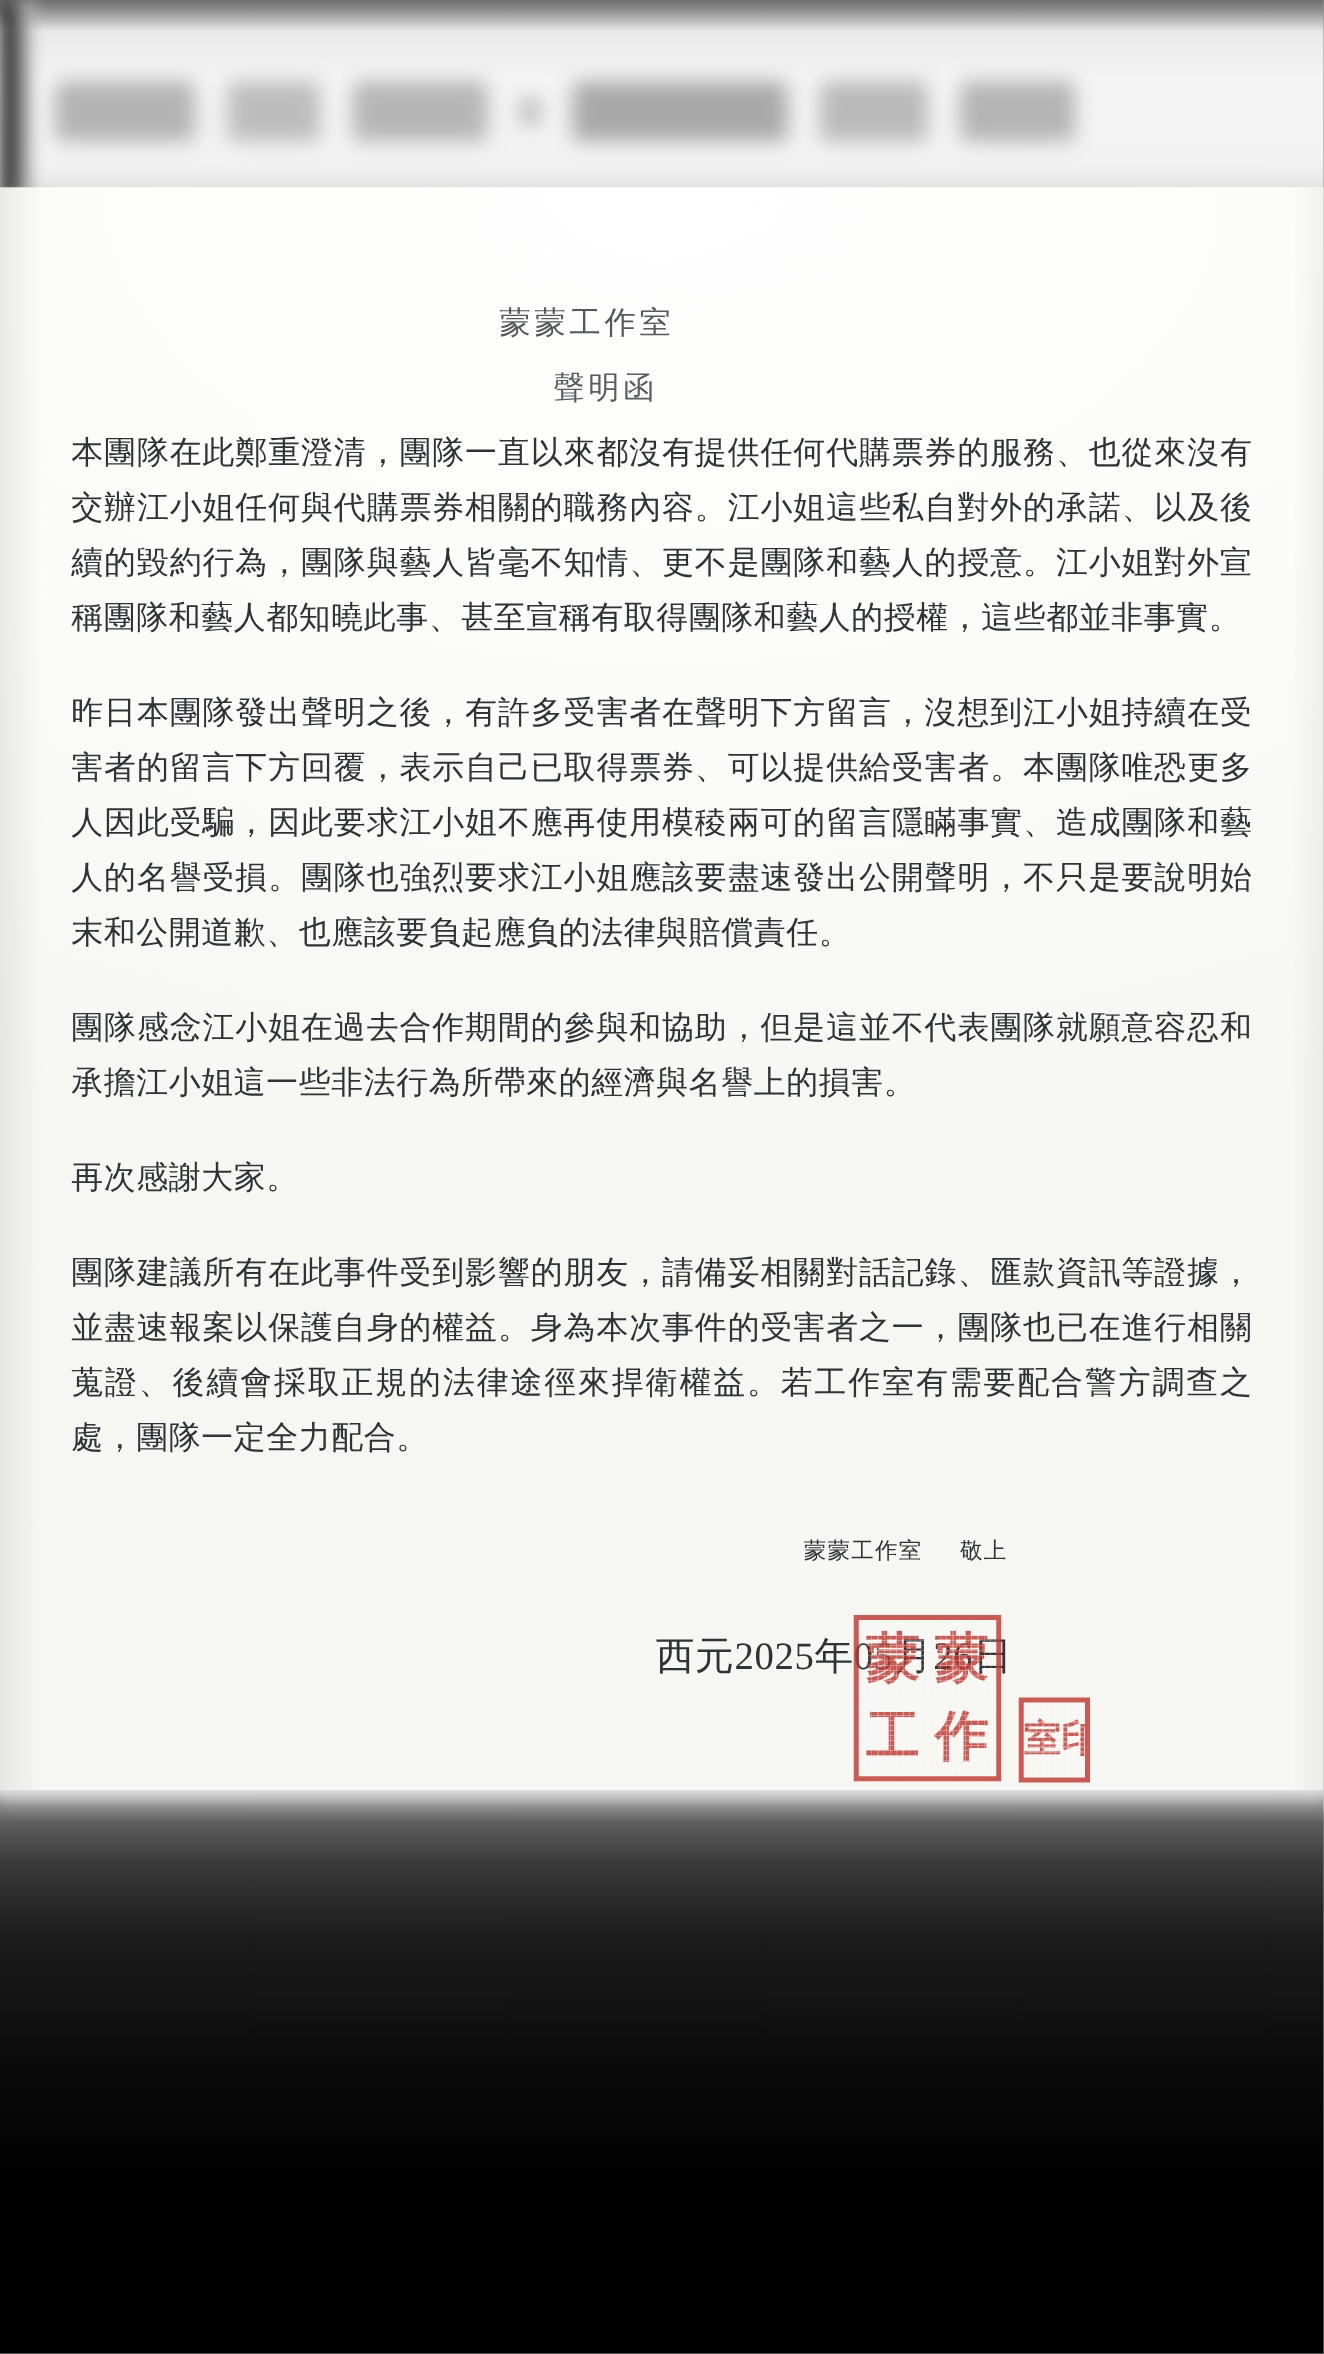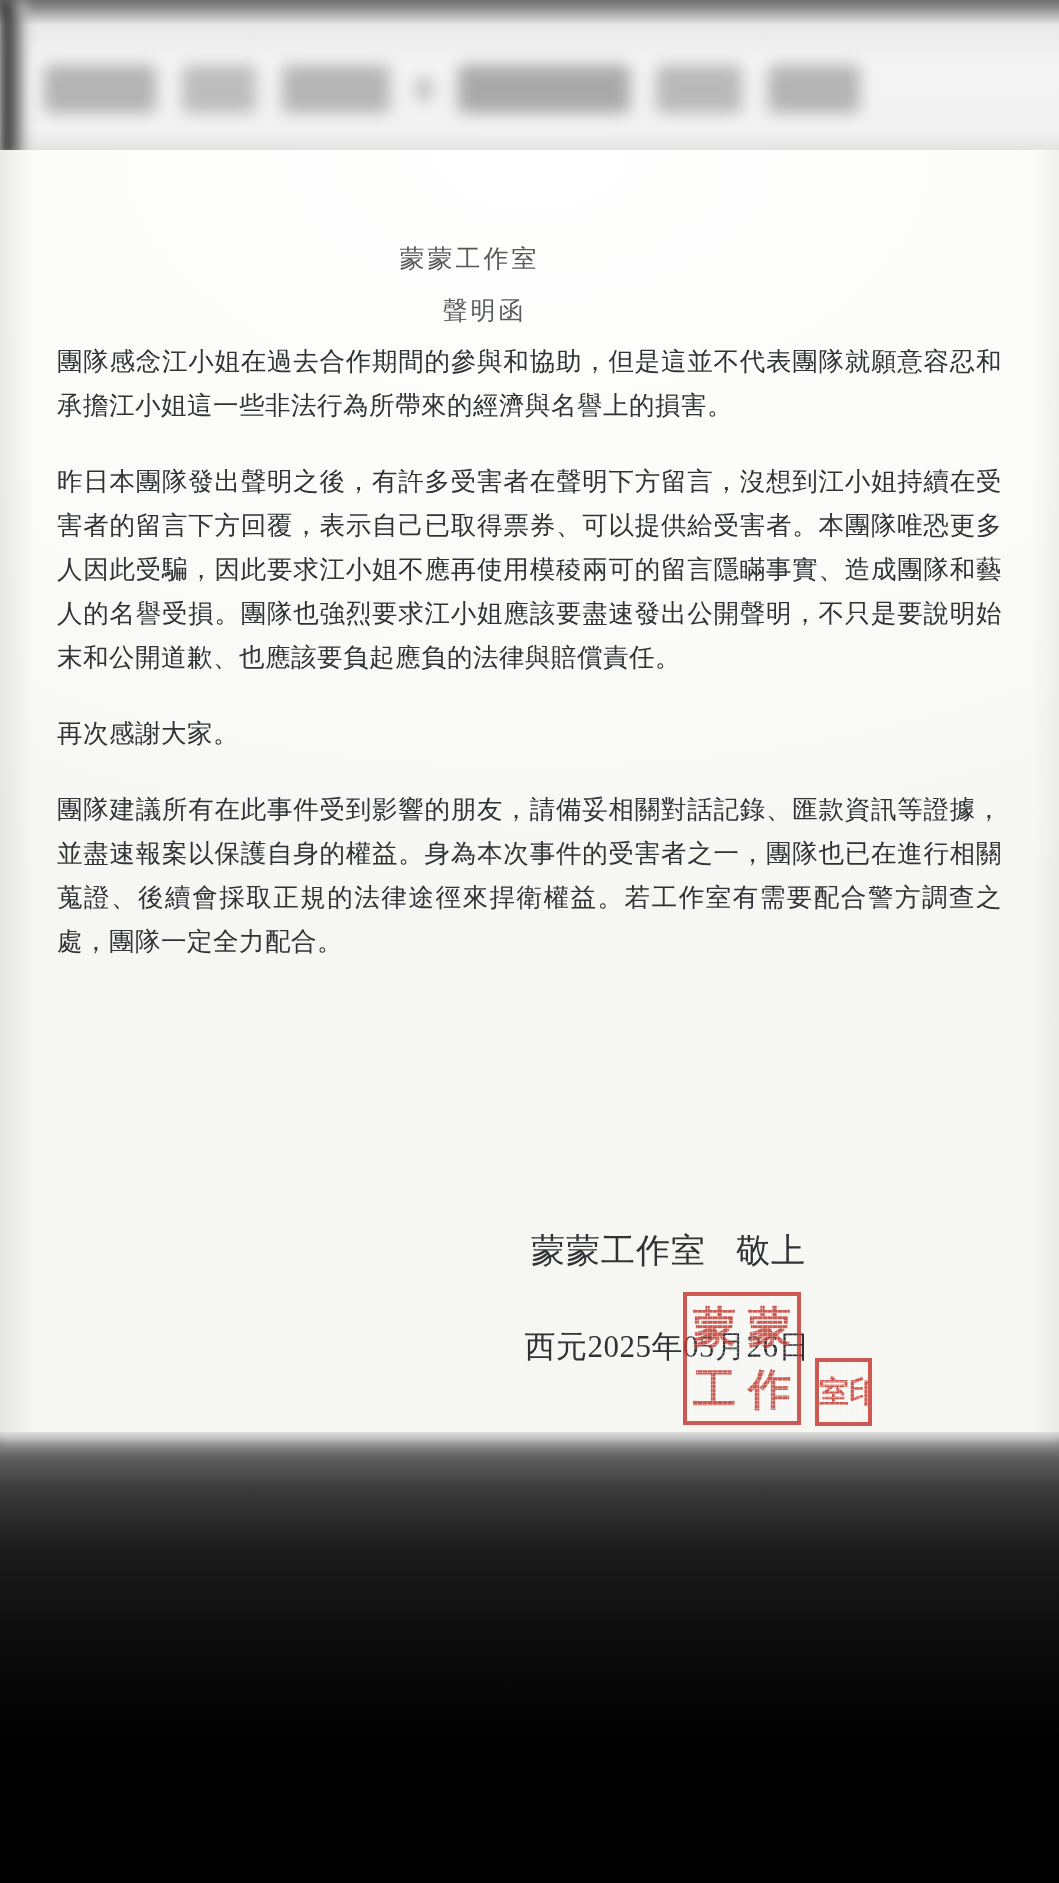--- a/index.html
+++ b/index.html
@@ -153,21 +153,21 @@
   }
 
   .signature-block {
     position: absolute;
     left: 0;
     top: 1078px;
     width: 1002px;
     text-align: right;
   }
   .sig-line {
-    font-size: 34px;
+    font-size: 18px;
     letter-spacing: 1px;
     color: #303236;
     padding-right: 196px;
   }
   .sig-name { margin-right: 30px; }
   .date-line {
     font-size: 31px;
     letter-spacing: 0.5px;
     color: #303236;
     margin-top: 52px;
@@ -243,22 +243,23 @@
   <div class="page">
     <div class="page-inner">
       <div class="doc">
 
         <div class="title-block">
           <div class="doc-title">蒙蒙工作室</div>
           <div class="doc-subtitle">聲明函</div>
         </div>
 
         <div class="body-block">
+          <p class="para">本團隊在此鄭重澄清，團隊一直以來都沒有提供任何代購票券的服務、也從來沒有交辦江小姐任何與代購票券相關的職務內容。江小姐這些私自對外的承諾、以及後續的毀約行為，團隊與藝人皆毫不知情、更不是團隊和藝人的授意。江小姐對外宣稱團隊和藝人都知曉此事、甚至宣稱有取得團隊和藝人的授權，這些都並非事實。</p>
+          <p class="para">昨日本團隊發出聲明之後，有許多受害者在聲明下方留言，沒想到江小姐持續在受害者的留言下方回覆，表示自己已取得票券、可以提供給受害者。本團隊唯恐更多人因此受騙，因此要求江小姐不應再使用模稜兩可的留言隱瞞事實、造成團隊和藝人的名譽受損。團隊也強烈要求江小姐應該要盡速發出公開聲明，不只是要說明始末和公開道歉、也應該要負起應負的法律與賠償責任。</p>
           <p class="para">團隊感念江小姐在過去合作期間的參與和協助，但是這並不代表團隊就願意容忍和承擔江小姐這一些非法行為所帶來的經濟與名譽上的損害。</p>
-          <p class="para">昨日本團隊發出聲明之後，有許多受害者在聲明下方留言，沒想到江小姐持續在受害者的留言下方回覆，表示自己已取得票券、可以提供給受害者。本團隊唯恐更多人因此受騙，因此要求江小姐不應再使用模稜兩可的留言隱瞞事實、造成團隊和藝人的名譽受損。團隊也強烈要求江小姐應該要盡速發出公開聲明，不只是要說明始末和公開道歉、也應該要負起應負的法律與賠償責任。</p>
           <p class="para">再次感謝大家。</p>
           <p class="para">團隊建議所有在此事件受到影響的朋友，請備妥相關對話記錄、匯款資訊等證據，並盡速報案以保護自身的權益。身為本次事件的受害者之一，團隊也已在進行相關蒐證、後續會採取正規的法律途徑來捍衛權益。若工作室有需要配合警方調查之處，團隊一定全力配合。</p>
         </div>
 
         <div class="signature-block">
           <div class="sig-line">
             <span class="sig-name">蒙蒙工作室</span><span>敬上</span>
           </div>
           <div class="date-line">西元2025年05月26日</div>
         </div>

